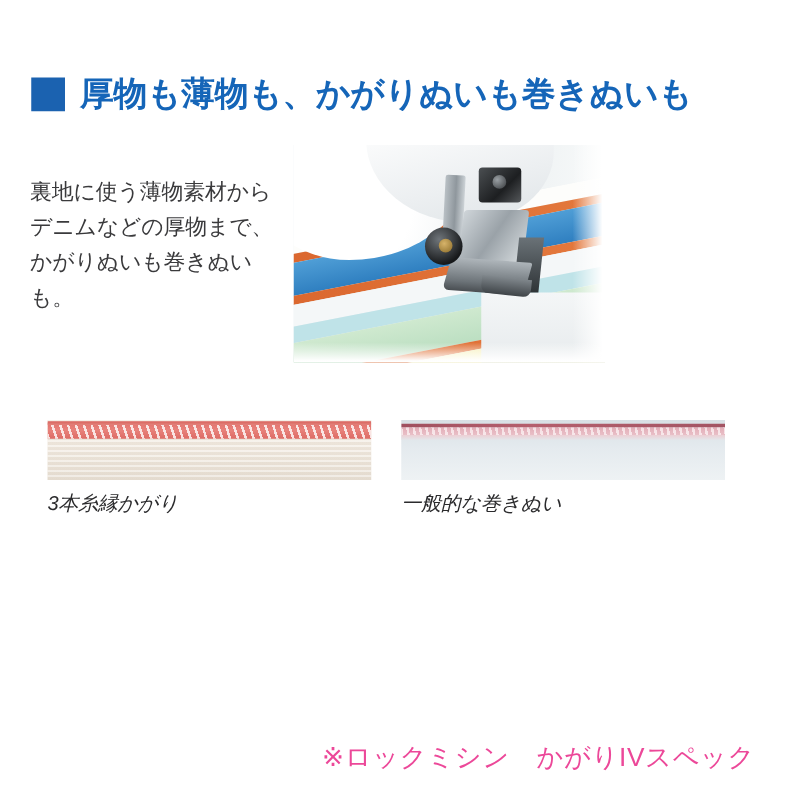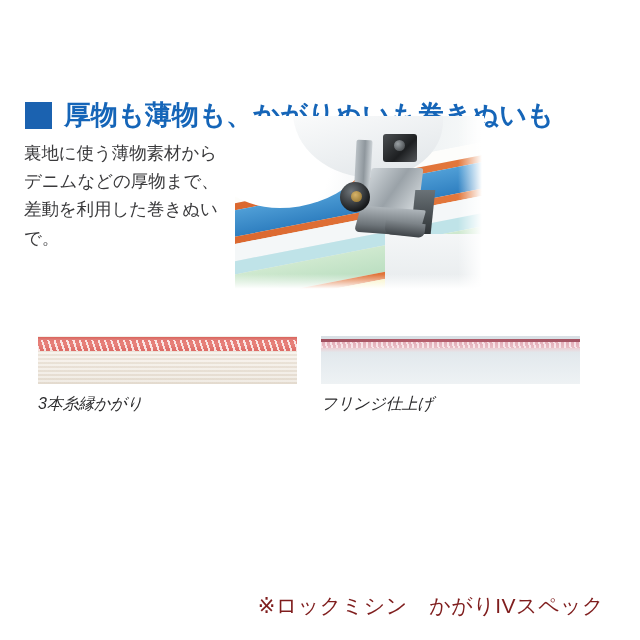--- a/index.html
+++ b/index.html
@@ -24,21 +24,20 @@
   }
 
   
   .heading-row {
     position: absolute;
     left: 25px;
     top: 62px;
     display: flex;
     align-items: center;
     gap: 12px;
-    margin-top: 40px;
   }
   .heading-bullet {
     width: 27px;
     height: 27px;
     background: #1B62B0;
     flex: 0 0 auto;
   }
   .heading-text {
     font-size: 27px;
     font-weight: bold;
@@ -332,35 +331,35 @@
 
   
   .footer-note {
     position: absolute;
     left: 0;
     right: 36px;
     top: 592px;
     text-align: right;
     font-size: 21px;
     letter-spacing: 0.5px;
-    color: #7f1d1d;
+    color: #ec4899;
     white-space: pre;
   }
 </style>
 </head>
 <body>
 
 <div class="page">
 
   <div class="heading-row">
     <span class="heading-bullet"></span>
     <span class="heading-text">厚物も薄物も、かがりぬいも巻きぬいも</span>
   </div>
 
-  <p class="intro-text">裏地に使う薄物素材からデニムなどの厚物まで、差動を利用した巻きぬいで。</p>
+  <p class="intro-text">裏地に使う薄物素材からデニムなどの厚物まで、かがりぬいも巻きぬいも。</p>
 
   <div class="photo">
     <div class="photo-inner">
       <div class="pm-backwall"></div>
       <div class="pm-backwall2"></div>
 
       <div class="fabric">
         <div class="fb-stripe s-white1"></div>
         <div class="fb-stripe s-org1"></div>
         <div class="fb-stripe s-blue"></div>
@@ -404,21 +403,21 @@
         <div class="sample-label">3本糸縁かがり</div>
       </div>
 
       <div class="sample-cell">
         <div class="swatch sw-roll">
           <div class="hem-dark"></div>
           <div class="hem-pink"></div>
           <div class="hem-tex"></div>
           <div class="hem-pink2"></div>
         </div>
-        <div class="sample-label">フリンジ仕上げ</div>
+        <div class="sample-label">一般的な巻きぬい</div>
       </div>
 
     </div>
 
     <div class="sample-row" style="margin-top:22px">
 
 
 
     </div>
   </div>

